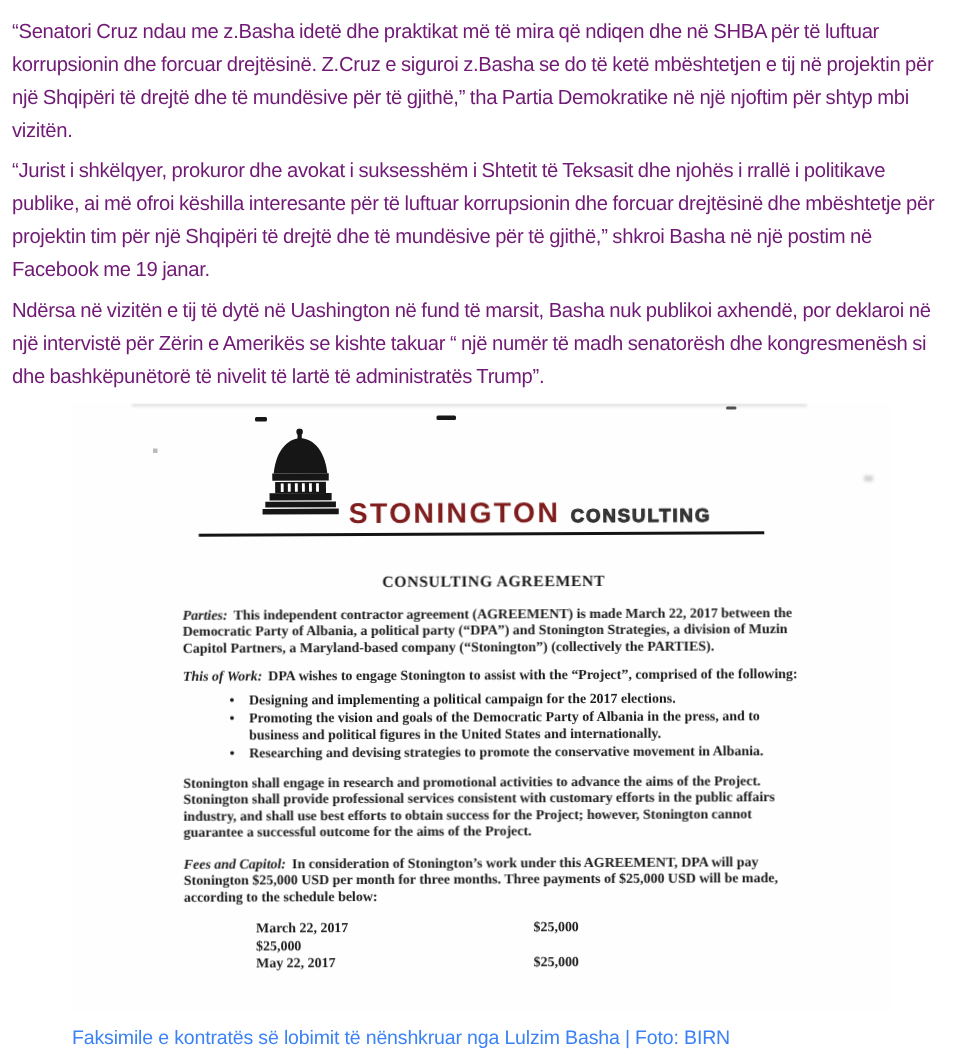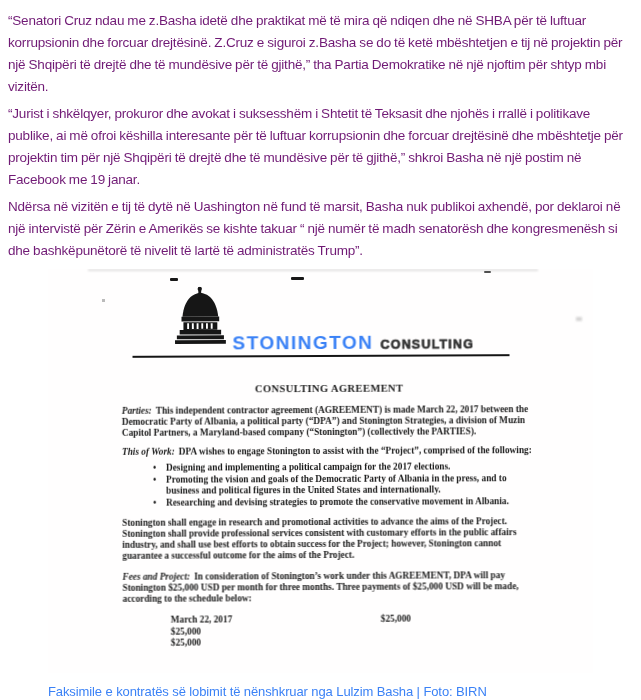--- a/index.html
+++ b/index.html
@@ -29,21 +29,21 @@
             background:rgba(120,120,120,.5); filter:blur(.5px); }
   .speck2 { position:absolute; left:528px; top:48px; width:6px; height:4px;
             background:rgba(150,150,150,.4); filter:blur(1px); }
 
   .doc { margin:0 56px 0 74px; width:415px; color:#1b1b1b; }
 
   .logo-row { position:relative; height:66px; margin-top:20px; }
   .dome { position:absolute; left:53px; bottom:1px; }
   .brand-line { position:absolute; left:111px; bottom:1px; white-space:nowrap; }
   .brand {
-    font-size:19px; font-weight:800; letter-spacing:1.5px; color:#3b82f6;
+    font-size:19px; font-weight:800; letter-spacing:1.5px; color:#7f1d1d;
     filter:blur(.2px);
   }
   .brand-suffix {
     font-size:12.5px; font-weight:700; letter-spacing:1.2px; color:#3a3a3a;
     -webkit-text-stroke:.6px #222; margin-left:7px; filter:blur(.2px);
   }
   .logo-rule { margin-left:11px; width:377px; height:2px; background:#141414;
                filter:blur(.2px); }
 
   .doc-serif { font-family:"Liberation Serif", serif; font-weight:bold;
@@ -57,21 +57,21 @@
   .p-fees    { margin-top:10px; }
   .sec-label { font-style:italic; margin-right:4px;margin-top:31px; }
 
   .doc-bullets { margin:5px 0 0 30px; width:378px; list-style:none; }
   .doc-bullets li { position:relative; padding-left:14px; font-size:9.3px;
                     line-height:11px; margin-bottom:1px; }
   .doc-bullets li::before { content:"•"; position:absolute; left:1px; top:0; }
 
   .schedule { margin-top:10px; }
   .sched-row { display:flex; padding-left:48px; font-size:9.3px; line-height:11.5px; }
-  .sched-date { width:210px; }
+  .sched-date { width:185px; }
 
   
   .caption { margin:11px 0 0 48px; font-size:13px; color:#3b82f6;
              letter-spacing:-0.1px; }
 </style>
 </head>
 <body>
 
 <div class="article">
   <p>“Senatori Cruz ndau me z.Basha idetë dhe praktikat më të mira që ndiqen dhe në SHBA për të luftuar korrupsionin dhe forcuar drejtësinë. Z.Cruz e siguroi z.Basha se do të ketë mbështetjen e tij në projektin për një Shqipëri të drejtë dhe të mundësive për të gjithë,” tha Partia Demokratike në një njoftim për shtyp mbi vizitën.</p>
@@ -130,32 +130,33 @@
 
       <ul class="doc-bullets doc-serif">
         <li>Designing and implementing a political campaign for the 2017 elections.</li>
         <li>Promoting the vision and goals of the Democratic Party of Albania in the press, and to business and political figures in the United States and internationally.</li>
         <li>Researching and devising strategies to promote the conservative movement in Albania.</li>
       </ul>
 
       <p class="para p-body doc-serif">Stonington shall engage in research and promotional activities to advance the aims of the Project. Stonington shall provide professional services consistent with customary efforts in the public affairs industry, and shall use best efforts to obtain success for the Project; however, Stonington cannot guarantee a successful outcome for the aims of the Project.</p>
 
       <p class="para p-fees doc-serif">
-        <span class="sec-label">Fees and Project:</span><span>In consideration of Stonington’s work under this AGREEMENT, DPA will pay Stonington $25,000 USD per month for three months. Three payments of $25,000 USD will be made, according to the schedule below:</span>
+        <span class="sec-label">Fees and Capitol:</span><span>In consideration of Stonington’s work under this AGREEMENT, DPA will pay Stonington $25,000 USD per month for three months. Three payments of $25,000 USD will be made, according to the schedule below:</span>
       </p>
 
       <div class="schedule doc-serif">
         <div class="sched-row">
           <span class="sched-date">March 22, 2017</span>
           <span class="sched-amount">$25,000</span>
         </div>
         <div class="sched-row">
           <span class="sched-amount">$25,000</span>
         </div>
         <div class="sched-row">
+          <span class="sched-date">May 22, 2017</span>
           <span class="sched-amount">$25,000</span>
         </div>
       </div>
     </div>
   </div>
 </figure>
 
 <div class="caption">Faksimile e kontratës së lobimit të nënshkruar nga Lulzim Basha | Foto: BIRN</div>
 
 </body></html>

